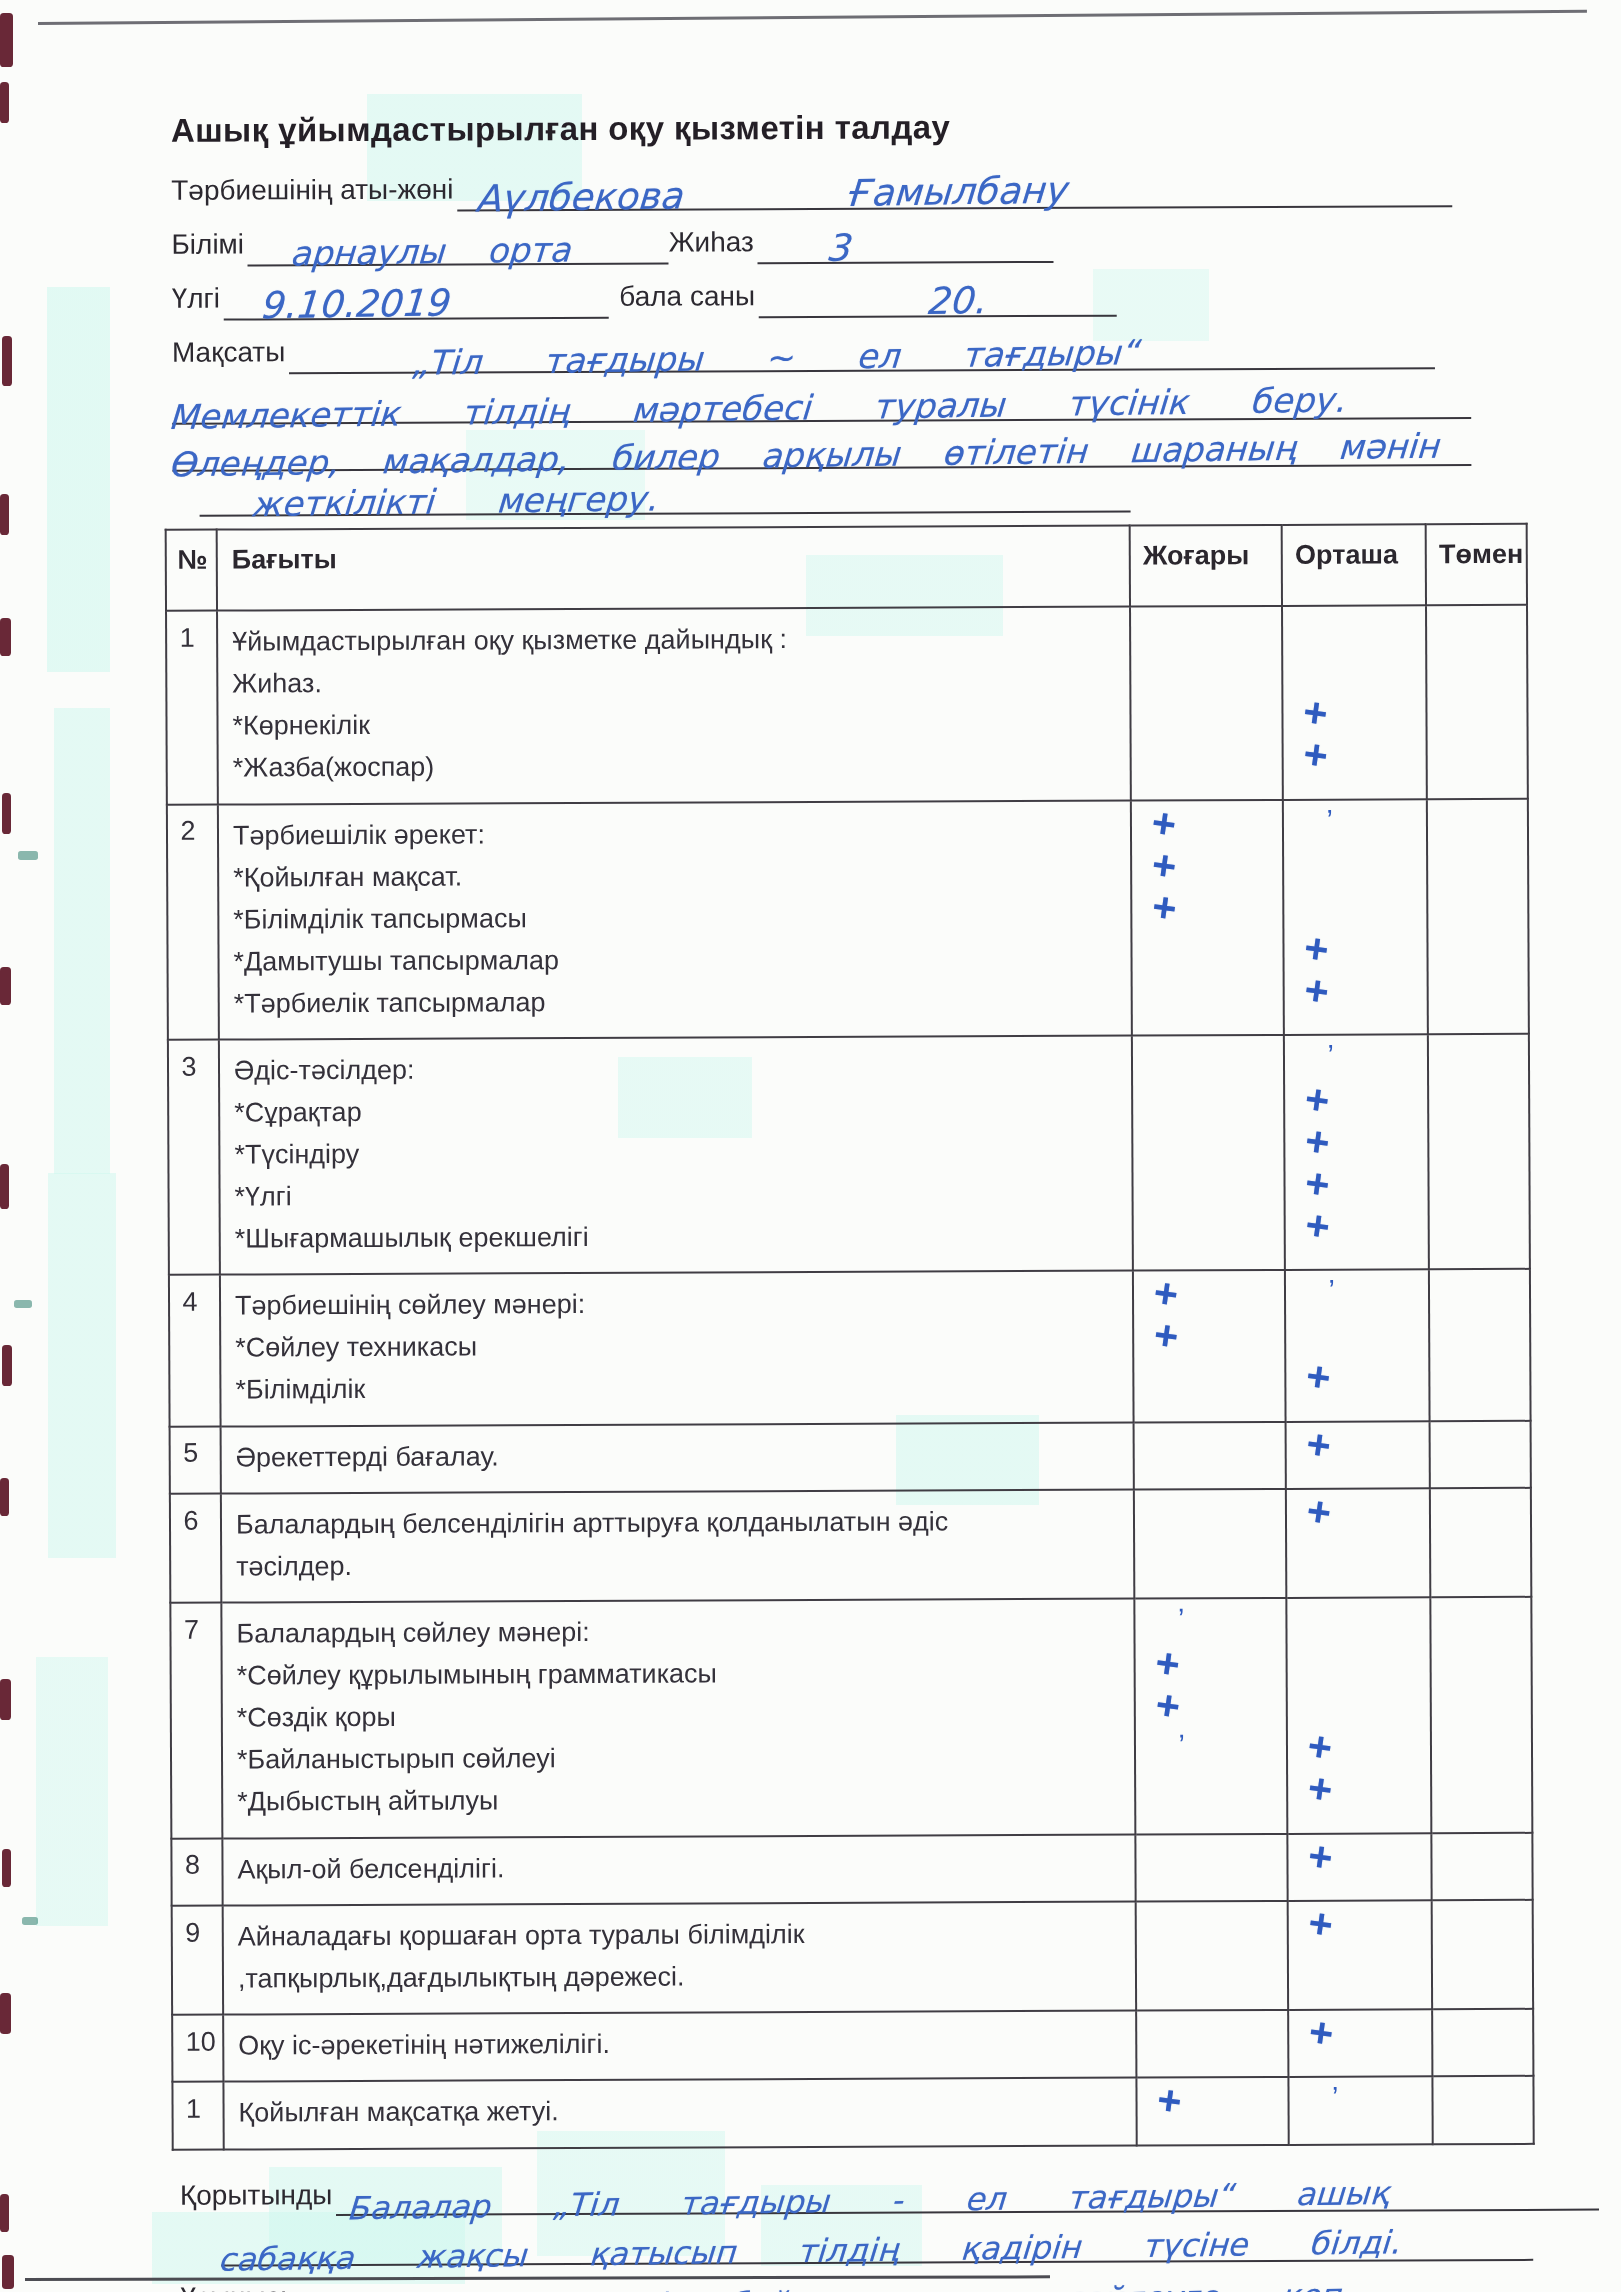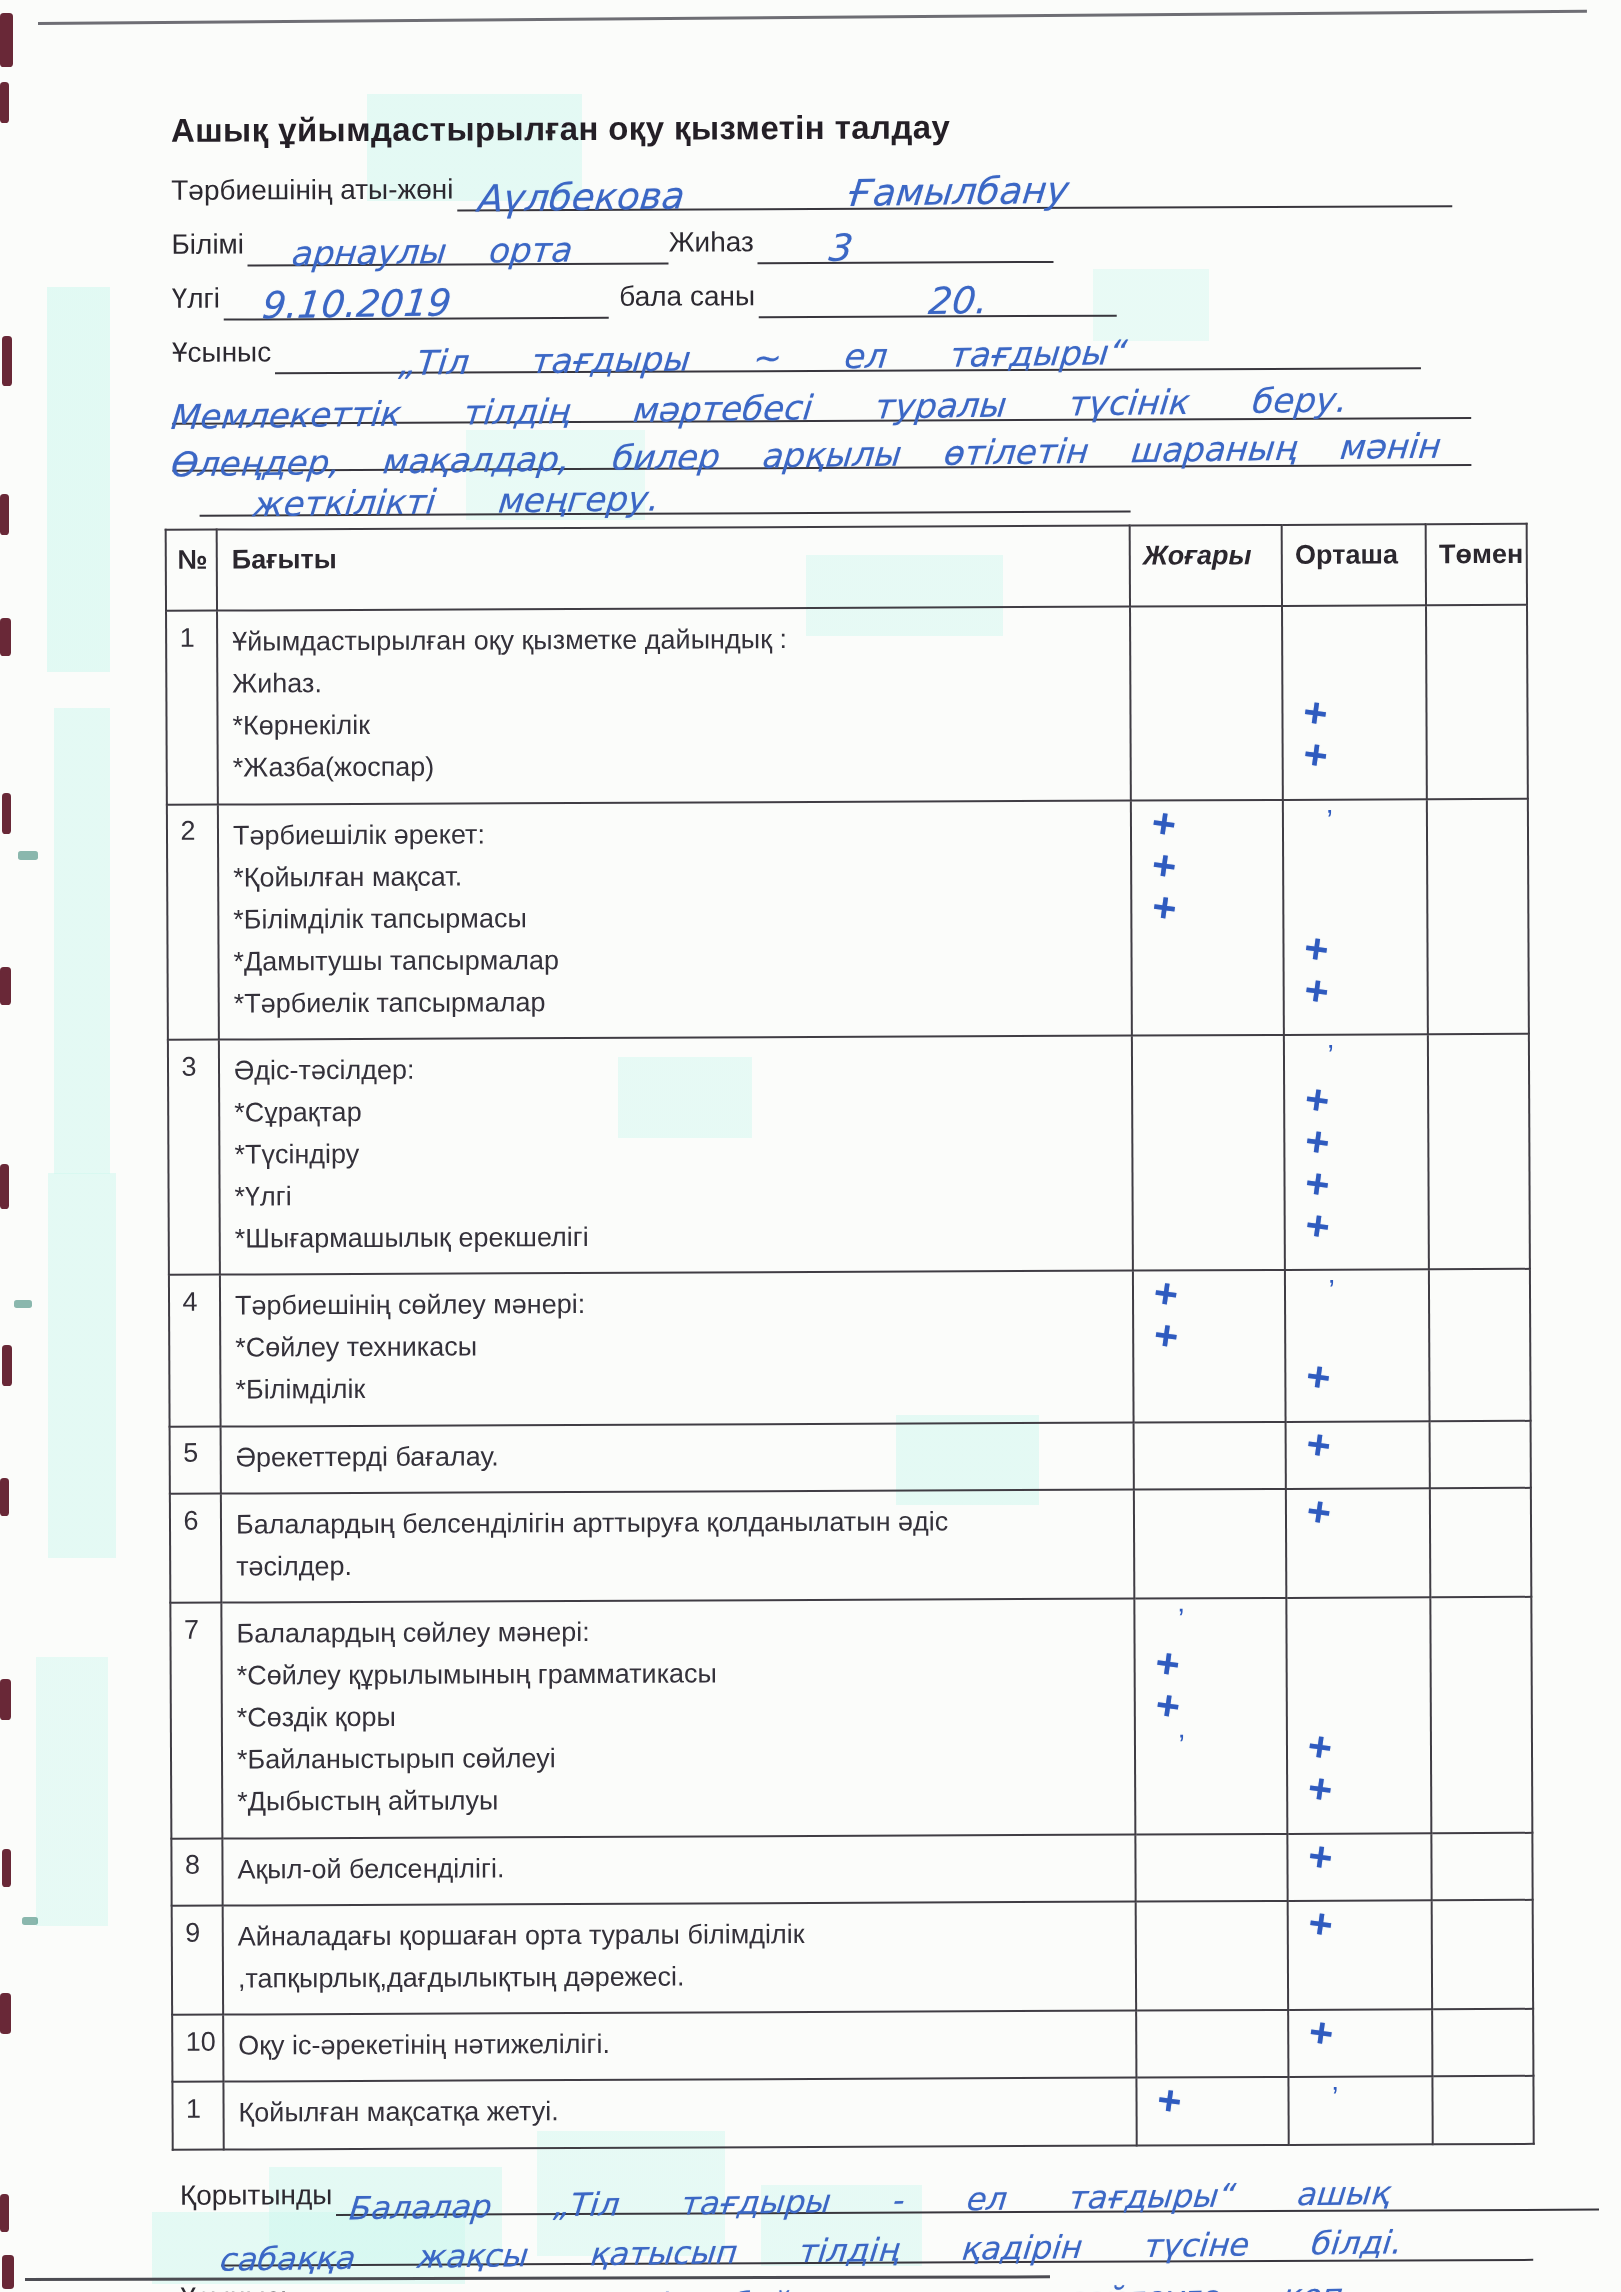--- a/index.html
+++ b/index.html
@@ -66,21 +66,21 @@
   .ws-xl { word-spacing: 152px; }
   .ws-lg { word-spacing: 52px; }
   .ws-md { word-spacing: 32px; }
 
   table.criteria { border-collapse: collapse; margin: 12.5px 0 0 164px;
     width: 1363px; table-layout: fixed; font-size: 27px; color: #34313a; }
   table.criteria th, table.criteria td { border: 2.2px solid #403d44; vertical-align: top; }
   th { font-weight: bold; text-align: left; color: #2b272e; }
   .h-num   { width: 50px;  padding: 14.3px 0 34px 10.7px; }
   .h-dir   { width: 901px; padding: 14.3px 0 34px 14.3px; }
-  .h-high  { width: 150px; padding: 14.3px 0 34px 12.5px; font-style: italic; }
+  .h-high  { width: 150px; padding: 14.3px 0 34px 12.5px; }
   .h-mid   { width: 142px; padding: 14.3px 0 34px 12.5px; }
   .h-low   { width: 100px; padding: 14.3px 0 34px 12.5px; }
   .c-num  { padding: 10.7px 0 0 12.5px; }
   .c-dir  { padding: 9px 9px 14.3px 14.3px; }
   .c-mark { padding: 9px 0 14.3px 19.7px; }
   .line, .slot { height: 42px; line-height: 42px; white-space: nowrap; overflow: visible; }
   .plus { color: #2f5bbf; font-size: 41px; font-weight: bold; display: inline-block;
     transform: rotate(8deg) translateY(-8px);
     text-shadow: 0 0 0.9px rgba(47,91,191,.5); }
   .tick { color: #2f5bbf; font-size: 29px; display: inline-block;
@@ -139,21 +139,21 @@
     <span class="ul" style="width:385px">
       <span class="hw hw-lg ws-md" style="padding-left:39px">9.10.2019</span>
     </span>
     <span class="lbl" style="padding-left:10.7px">бала саны</span>
     <span class="ul" style="width:358px">
       <span class="hw hw-lg" style="padding-left:170px">20.</span>
     </span>
   </div>
 
   <div class="frow" style="height:54px">
-    <span class="lbl">Ұсыныс</span>
+    <span class="lbl">Мақсаты</span>
     <span class="ul" style="flex:1;max-width:1146px">
       <span class="hw hw-md ws-lg" style="padding-left:125px">„Тіл тағдыры ~ ел тағдыры“</span>
     </span>
   </div>
   <div class="frow" style="height:50px">
     <span class="ul" style="width:1299px">
       <span class="hw hw-md ws-lg">Мемлекеттік тілдің мәртебесі туралы түсінік беру.</span>
     </span>
   </div>
   <div class="frow" style="height:47px">

